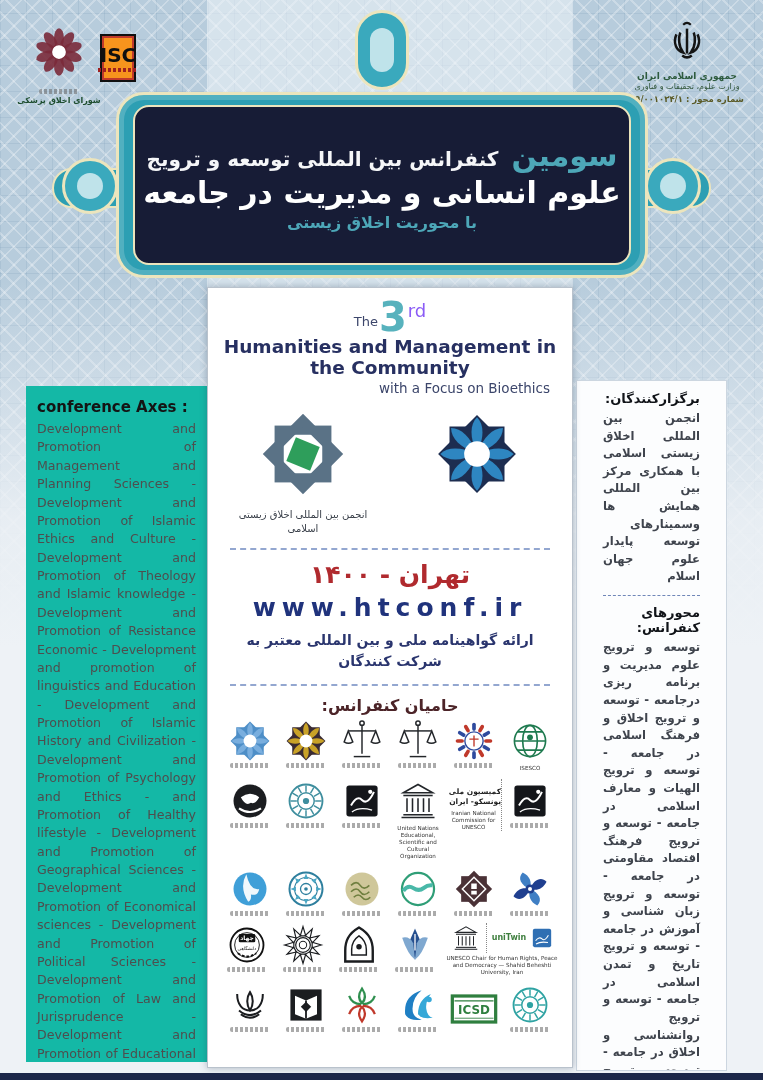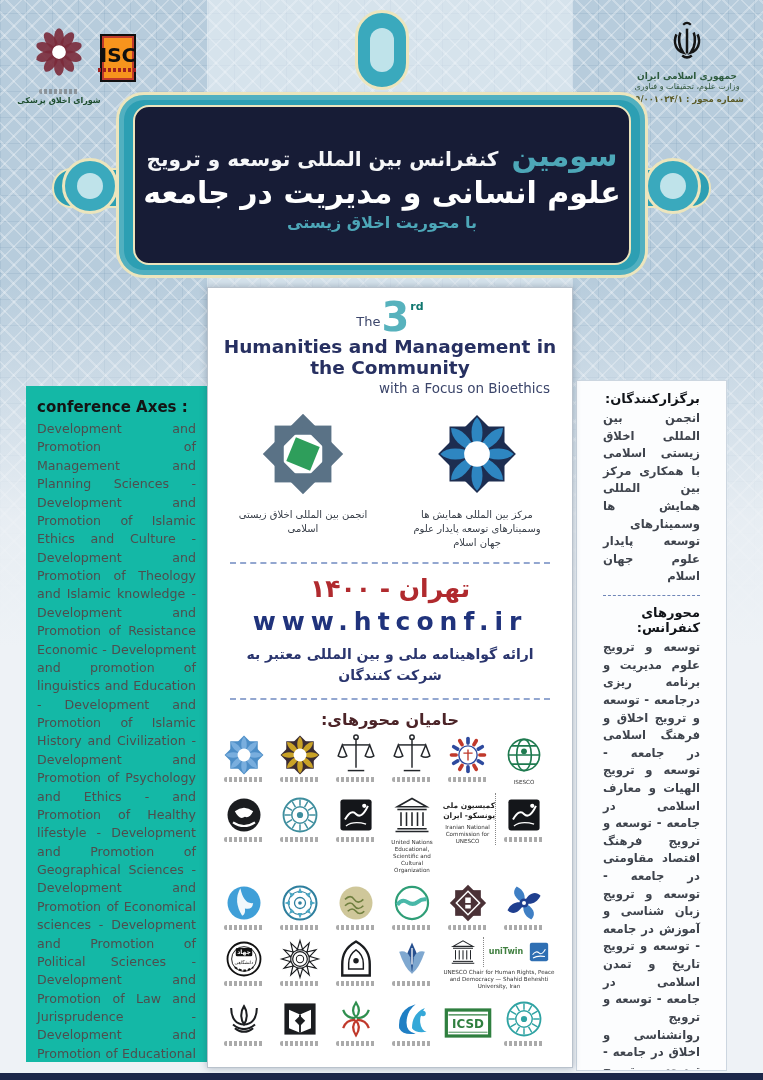--- a/index.html
+++ b/index.html
@@ -60,35 +60,35 @@
   .pr-sep{border-top:1px dashed #6f86b8;margin:9px 0;}
   .pr-line{font-size:11.3px;color:#2b2f36;line-height:1.7;}
   .pr-line .lat{font-weight:bold;color:#1d2433;direction:ltr;unicode-bidi:embed;}
   
   .card{position:absolute;left:207px;top:287px;width:366px;height:781px;background:#ffffff;
     border:1px solid #b9c2cc;box-shadow:0 0 7px rgba(40,60,90,.35);overflow:hidden;padding-top:12px;}
   .t-en{text-align:center;color:#3c466b;}
   .t1{display:flex;align-items:flex-start;justify-content:center;font-size:13px;}
   .t1 .the{margin-top:14px;}
   .t1 .num{font-size:40px;font-weight:800;color:#57b2bd;line-height:.85;margin:0 1px;}
-  .t1 .ord{font-size:11px;font-weight:bold;color:#0f766e;margin-top:0;}
+  .t1 .ord{font-size:18px;font-weight:normal;color:#8b5cf6;margin-top:0;}
   .t1 .rest{margin-top:14px;margin-left:3px;}
   .t2{font-size:18.5px;font-weight:800;color:#273061;margin-top:2px;}
   .t3{font-size:13.5px;text-align:right;padding-right:22px;margin-top:2px;}
   .org-row{display:flex;justify-content:center;gap:44px;margin-top:14px;}
   .org{width:130px;text-align:center;}
   .org-cap{font-size:10px;color:#3a404a;line-height:1.4;margin-top:6px;direction:rtl;}
   .dashed{border-top:2px dashed #93a7d0;margin:12px 22px 10px;}
   .city{font-size:25px;font-weight:800;color:#b02a2e;text-align:center;direction:rtl;margin-top:2px;}
   .site{font-size:25px;font-weight:800;color:#20337c;text-align:center;letter-spacing:6px;margin-top:4px;}
   .cert{font-size:14px;font-weight:bold;color:#2a356e;text-align:center;direction:rtl;line-height:1.5;
     margin:8px 30px 0;}
   .sp-head{font-size:16px;font-weight:800;color:#4c2428;text-align:center;direction:rtl;margin:10px 0 4px;}
   .sp-rows{display:flex;flex-direction:column;gap:7px;padding:0 8px;}
-  .sp-row{display:flex;justify-content:flex-start;align-items:flex-start;}
+  .sp-row{display:flex;justify-content:center;align-items:flex-start;}
   .sp-cell{width:56px;display:flex;flex-direction:column;align-items:center;}
   .sp-cell.wide{width:118px;}
   .sp-cell svg{display:block;}
   .squig{width:40px;height:5px;border-radius:2px;opacity:.55;
     background:repeating-linear-gradient(90deg,#666 0 3px,transparent 3px 5px);}
   .sq-red{background:repeating-linear-gradient(90deg,#a02020 0 3px,transparent 3px 5px);}
   .sp-cap{font-size:5.6px;color:#333;text-align:center;line-height:1.25;margin-top:2px;}
   .sp-cap-fa{font-size:7.5px;font-weight:bold;color:#222;direction:rtl;line-height:1.4;}
   .fa-text-cell{padding-top:8px;border-right:1px dotted #888;}
   .uni-row{display:flex;align-items:center;justify-content:center;gap:5px;}
@@ -202,29 +202,28 @@
               <path d="M24 24 C20 15,20 8,24 4 C28 8,28 15,24 24Z" fill="#2e86c1" transform="rotate(0 24 24)"></path>
               <path d="M24 24 C20 15,20 8,24 4 C28 8,28 15,24 24Z" fill="#2e86c1" transform="rotate(45 24 24)"></path>
               <path d="M24 24 C20 15,20 8,24 4 C28 8,28 15,24 24Z" fill="#2e86c1" transform="rotate(90 24 24)"></path>
               <path d="M24 24 C20 15,20 8,24 4 C28 8,28 15,24 24Z" fill="#2e86c1" transform="rotate(135 24 24)"></path>
               <path d="M24 24 C20 15,20 8,24 4 C28 8,28 15,24 24Z" fill="#2e86c1" transform="rotate(180 24 24)"></path>
               <path d="M24 24 C20 15,20 8,24 4 C28 8,28 15,24 24Z" fill="#2e86c1" transform="rotate(225 24 24)"></path>
               <path d="M24 24 C20 15,20 8,24 4 C28 8,28 15,24 24Z" fill="#2e86c1" transform="rotate(270 24 24)"></path>
               <path d="M24 24 C20 15,20 8,24 4 C28 8,28 15,24 24Z" fill="#2e86c1" transform="rotate(315 24 24)"></path>
               <circle cx="24" cy="24" r="7" fill="#fff"></circle>
             </svg></span>
-        <div class="org-cap">مرکز بین المللی همایش ها وسمینارهای توسعه پایدار علوم جهان اسلام</div>
       </div>
     </div>
     <div class="dashed"></div>
     <div class="city">تهران - ۱۴۰۰</div>
     <div class="site">www.htconf.ir</div>
     <div class="cert">ارائه گواهینامه ملی و بین المللی معتبر به شرکت کنندگان</div>
     <div class="dashed"></div>
-    <div class="sp-head">حامیان محورهای:</div>
+    <div class="sp-head">حامیان کنفرانس:</div>
     <div class="sp-rows" id="sponsor-rows">
         <div class="sp-row">
           <div class="sp-cell">
             <span>
               <svg width="44" height="44" viewBox="0 0 48 48">
                 <rect x="9" y="9" width="30" height="30" fill="#4d8ec7"></rect>
                 <rect x="9" y="9" width="30" height="30" fill="#4d8ec7" transform="rotate(45 24 24)"></rect>
                 <path d="M24 24 C20 15,20 8,24 4 C28 8,28 15,24 24Z" fill="#79aede" transform="rotate(0 24 24)"></path>
                 <path d="M24 24 C20 15,20 8,24 4 C28 8,28 15,24 24Z" fill="#79aede" transform="rotate(45 24 24)"></path>
                 <path d="M24 24 C20 15,20 8,24 4 C28 8,28 15,24 24Z" fill="#79aede" transform="rotate(90 24 24)"></path>

